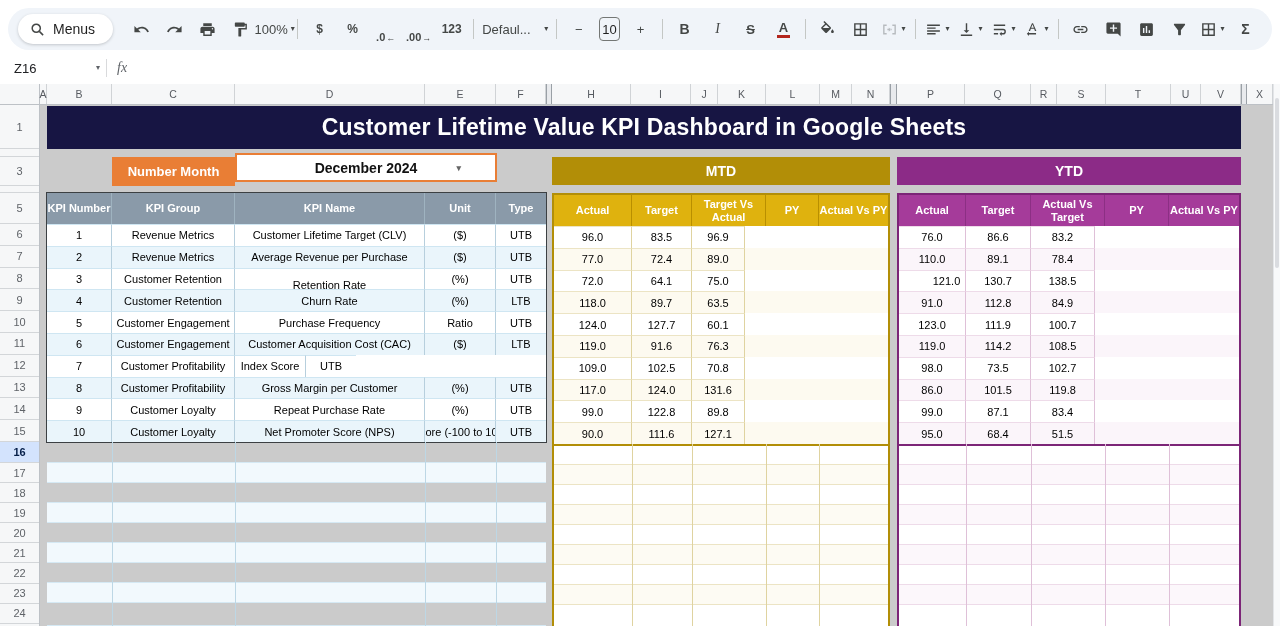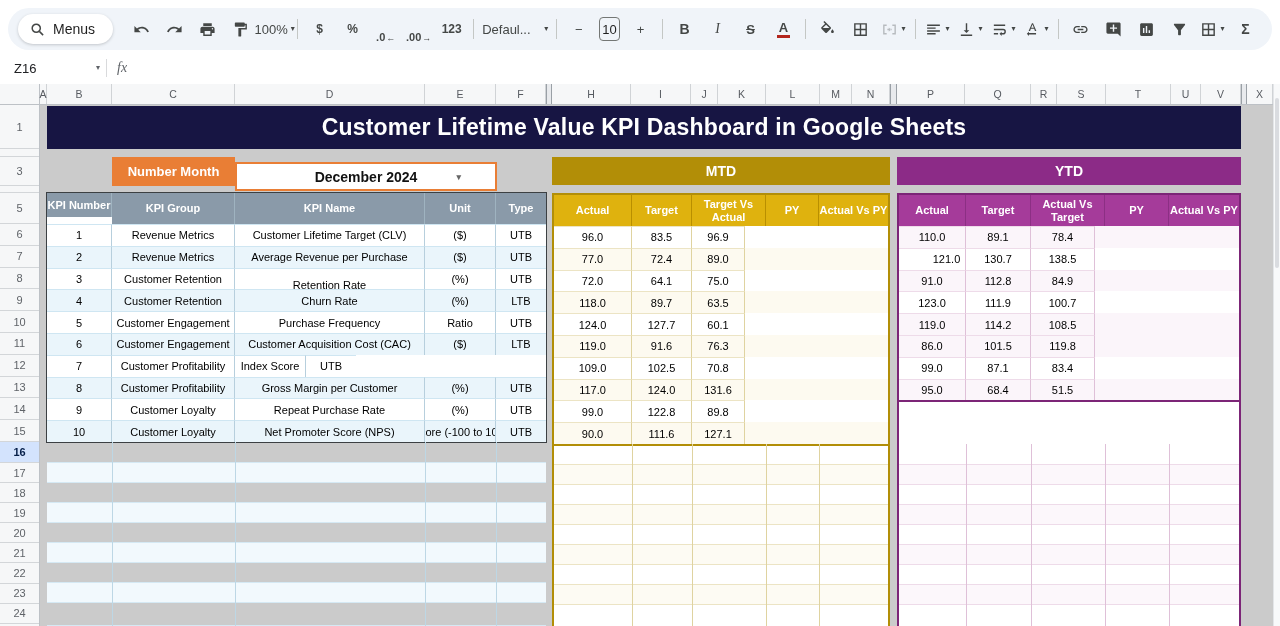--- a/index.html
+++ b/index.html
@@ -53,21 +53,21 @@
   .canvas{position:absolute;left:40px;top:105px;width:1233px;height:521px;background:#cbcbcb;overflow:hidden;}
 
   .vscroll{position:absolute;left:1273px;top:84px;width:7px;height:542px;background:#f8f9fa;border-left:1px solid #e3e5e8;box-sizing:border-box;}
   .vthumb{position:absolute;left:1px;top:14px;width:4px;height:170px;background:#dadce0;border-radius:2px;}
 
   
   .titlebar{position:absolute;left:7px;top:1px;width:1194px;height:43px;background:var(--navy,#171543);
     color:#fff;font-weight:bold;font-size:23px;display:flex;align-items:center;justify-content:center;letter-spacing:.2px;}
   .selmonth-label{position:absolute;left:72px;top:52px;width:123px;height:29px;background:var(--orange,#e97e35);
     color:#fff;font-weight:bold;font-size:13px;display:flex;align-items:center;justify-content:center;box-sizing:border-box;}
-  .selmonth-box{position:absolute;left:195px;top:57px;width:262px;height:29px;background:#fff;
+  .selmonth-box{position:absolute;left:195px;top:48px;width:262px;height:29px;background:#fff;
     border:2px solid var(--orange,#e97e35);box-sizing:border-box;display:flex;align-items:center;justify-content:center;
     font-weight:bold;font-size:14px;color:#111;}
   .selmonth-box .dcaret{position:absolute;right:34px;top:8px;font-size:9px;color:#666;}
   .band{position:absolute;top:52px;height:28px;color:#fff;font-weight:bold;font-size:14px;
     display:flex;align-items:center;justify-content:center;}
   .band.mtd{left:512px;width:338px;background:var(--gold-dark,#b28e07);}
   .band.ytd{left:857px;width:344px;background:var(--purple-dark,#8c2b87);}
 
   
   .kpi-table{position:absolute;left:6px;top:87px;width:501px;border:1px solid #3c4043;box-sizing:border-box;background:#fff;}
@@ -322,21 +322,21 @@
     <div class="titlebar">Customer Lifetime Value KPI Dashboard in Google Sheets</div>
     <div class="selmonth-label">Number Month</div>
     <div class="selmonth-box">
       <span>December 2024</span>
       <span class="dcaret">▾</span>
     </div>
     <div class="band mtd">MTD</div>
     <div class="band ytd">YTD</div>
     <div class="kpi-table" id="kpiTable">
         <div class="trow hrow">
-          <div class="cell kpi-hcell" style="width: 65px; height: 24px; white-space: normal;">KPI Number</div>
+          <div class="cell kpi-hcell" style="width: 65px; height: 31px; white-space: normal;">KPI Number</div>
           <div class="cell kpi-hcell" style="width: 123px; height: 31px; white-space: normal;">KPI Group</div>
           <div class="cell kpi-hcell" style="width: 190px; height: 31px; white-space: normal;">KPI Name</div>
           <div class="cell kpi-hcell" style="width: 71px; height: 31px; white-space: normal;">Unit</div>
           <div class="cell kpi-hcell last" style="width: 50px; height: 31px; white-space: normal;">Type</div>
         </div>
         <div class="trow drow">
           <div class="cell kpi-cell" style="width: 65px; height: 21.8px;">1</div>
           <div class="cell kpi-cell" style="width: 123px; height: 21.8px;">Revenue Metrics</div>
           <div class="cell kpi-cell" style="width: 190px; height: 21.8px;">Customer Lifetime Target (CLV)</div>
           <div class="cell kpi-cell" style="width: 71px; height: 21.8px;">($)</div>
@@ -480,20 +480,25 @@
         </div>
       </div>
     <div class="ytd-wrap" id="ytdTable">
         <div class="trow hrow">
           <div class="cell ytd-hcell" style="width: 67px; height: 31px; white-space: normal;">Actual</div>
           <div class="cell ytd-hcell" style="width: 65px; height: 31px; white-space: normal;">Target</div>
           <div class="cell ytd-hcell" style="width: 74px; height: 31px; white-space: normal;">Actual Vs Target</div>
           <div class="cell ytd-hcell" style="width: 64px; height: 31px; white-space: normal;">PY</div>
           <div class="cell ytd-hcell last" style="width: 70px; height: 31px; white-space: normal;">Actual Vs PY</div>
         </div>
+        <div class="trow drow">
+          <div class="cell ytd-cell" style="width: 67px; height: 21.8px;">76.0</div>
+          <div class="cell ytd-cell" style="width: 65px; height: 21.8px;">86.6</div>
+          <div class="cell ytd-cell" style="width: 64px; height: 21.8px;">83.2</div>
+        </div>
         <div class="trow drow" style="background: rgb(251, 245, 250);">
           <div class="cell ytd-cell" style="width: 67px; height: 21.8px;">110.0</div>
           <div class="cell ytd-cell" style="width: 65px; height: 21.8px;">89.1</div>
           <div class="cell ytd-cell" style="width: 64px; height: 21.8px;">78.4</div>
         </div>
         <div class="trow drow">
           <div class="cell ytd-cell" style="width: 67px; height: 21.8px; padding-left: 29px;">121.0</div>
           <div class="cell ytd-cell" style="width: 65px; height: 21.8px;">130.7</div>
           <div class="cell ytd-cell" style="width: 64px; height: 21.8px;">138.5</div>
         </div>
@@ -504,20 +509,25 @@
         </div>
         <div class="trow drow">
           <div class="cell ytd-cell" style="width: 67px; height: 21.8px;">123.0</div>
           <div class="cell ytd-cell" style="width: 65px; height: 21.8px;">111.9</div>
           <div class="cell ytd-cell" style="width: 64px; height: 21.8px;">100.7</div>
         </div>
         <div class="trow drow" style="background: rgb(251, 245, 250);">
           <div class="cell ytd-cell" style="width: 67px; height: 21.8px;">119.0</div>
           <div class="cell ytd-cell" style="width: 65px; height: 21.8px;">114.2</div>
           <div class="cell ytd-cell" style="width: 64px; height: 21.8px;">108.5</div>
+        </div>
+        <div class="trow drow">
+          <div class="cell ytd-cell" style="width: 67px; height: 21.8px;">98.0</div>
+          <div class="cell ytd-cell" style="width: 65px; height: 21.8px;">73.5</div>
+          <div class="cell ytd-cell" style="width: 64px; height: 21.8px;">102.7</div>
         </div>
         <div class="trow drow" style="background: rgb(251, 245, 250);">
           <div class="cell ytd-cell" style="width: 67px; height: 21.8px;">86.0</div>
           <div class="cell ytd-cell" style="width: 65px; height: 21.8px;">101.5</div>
           <div class="cell ytd-cell" style="width: 64px; height: 21.8px;">119.8</div>
         </div>
         <div class="trow drow">
           <div class="cell ytd-cell" style="width: 67px; height: 21.8px;">99.0</div>
           <div class="cell ytd-cell" style="width: 65px; height: 21.8px;">87.1</div>
           <div class="cell ytd-cell" style="width: 64px; height: 21.8px;">83.4</div>

